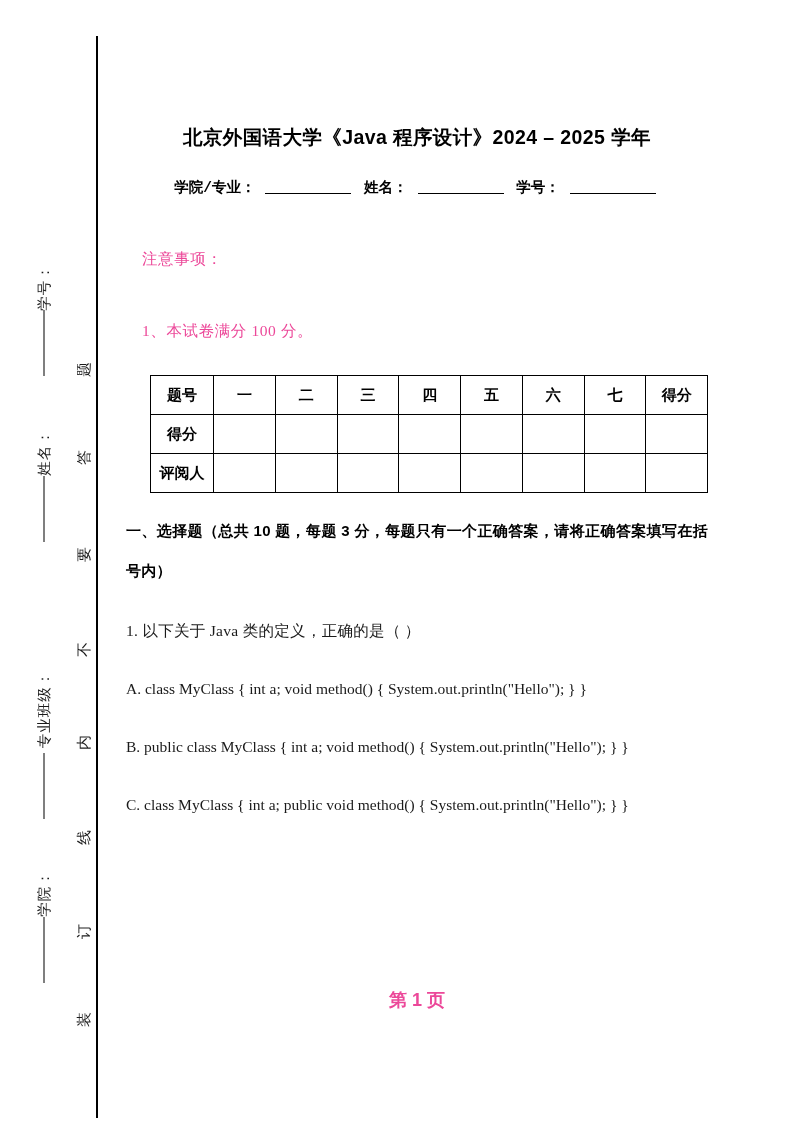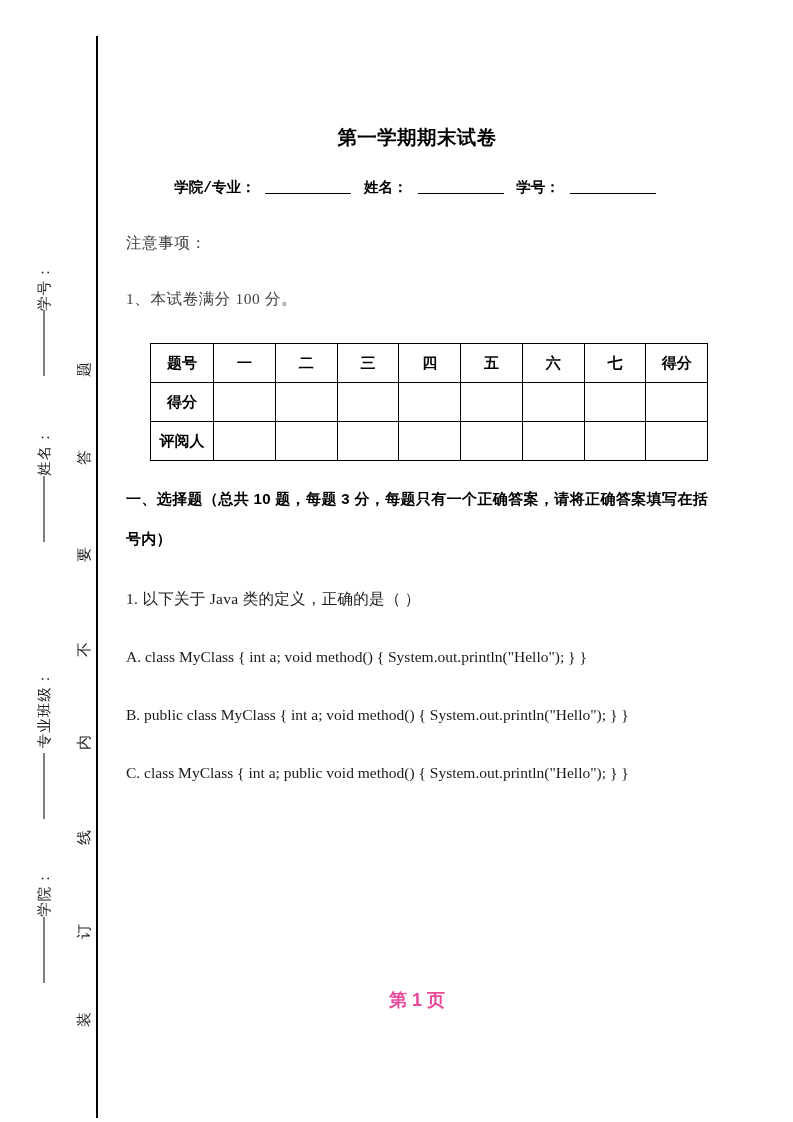--- a/index.html
+++ b/index.html
@@ -106,25 +106,25 @@
   #id-line .blank {
     display: inline-block;
     border-bottom: 1.6px solid #000;
     width: 86px;
     vertical-align: -2px;
     margin: 0 4px;
   }
   #id-line .fld { margin-right: 6px; }
 
   .note-line {
-    margin: 0;
+    margin: 16px;
     font-size: 15.5px;
     line-height: 56px;
     letter-spacing: 0.6px;
-    color: #404040;
+    color: #ec4899;
   }
   #notes-title { padding-top: 18px; }
   .uline {
     border-bottom: 1.4px solid #1a1a1a;
     padding: 0 3px;
   }
 
   
   #score-table {
     margin-top: 16px;
@@ -221,21 +221,21 @@
     <div class="vchar" style="top:733px;">内</div>
     <div class="vchar" style="top:828px;">线</div>
     <div class="vchar" style="top:922px;">订</div>
     <div class="vchar" style="top:1010px;">装</div>
   </div>
 </div>
 
 <div id="page-content">
 
   <h1 id="doc-title">
-    <span class="title-line">第一学期期末试卷</span>
+    <span class="title-line">北京外国语大学《Java 程序设计》2024 – 2025 学年</span>
   </h1>
 
   <p id="id-line">
     <span class="fld">学院/专业：</span><span class="blank"></span>
     <span class="fld">姓名：</span><span class="blank"></span>
     <span class="fld">学号：</span><span class="blank"></span>
   </p>
 
   <p class="note-line" id="notes-title">注意事项：</p>
   <p class="note-line">1、本试卷满分 100 分。</p>

